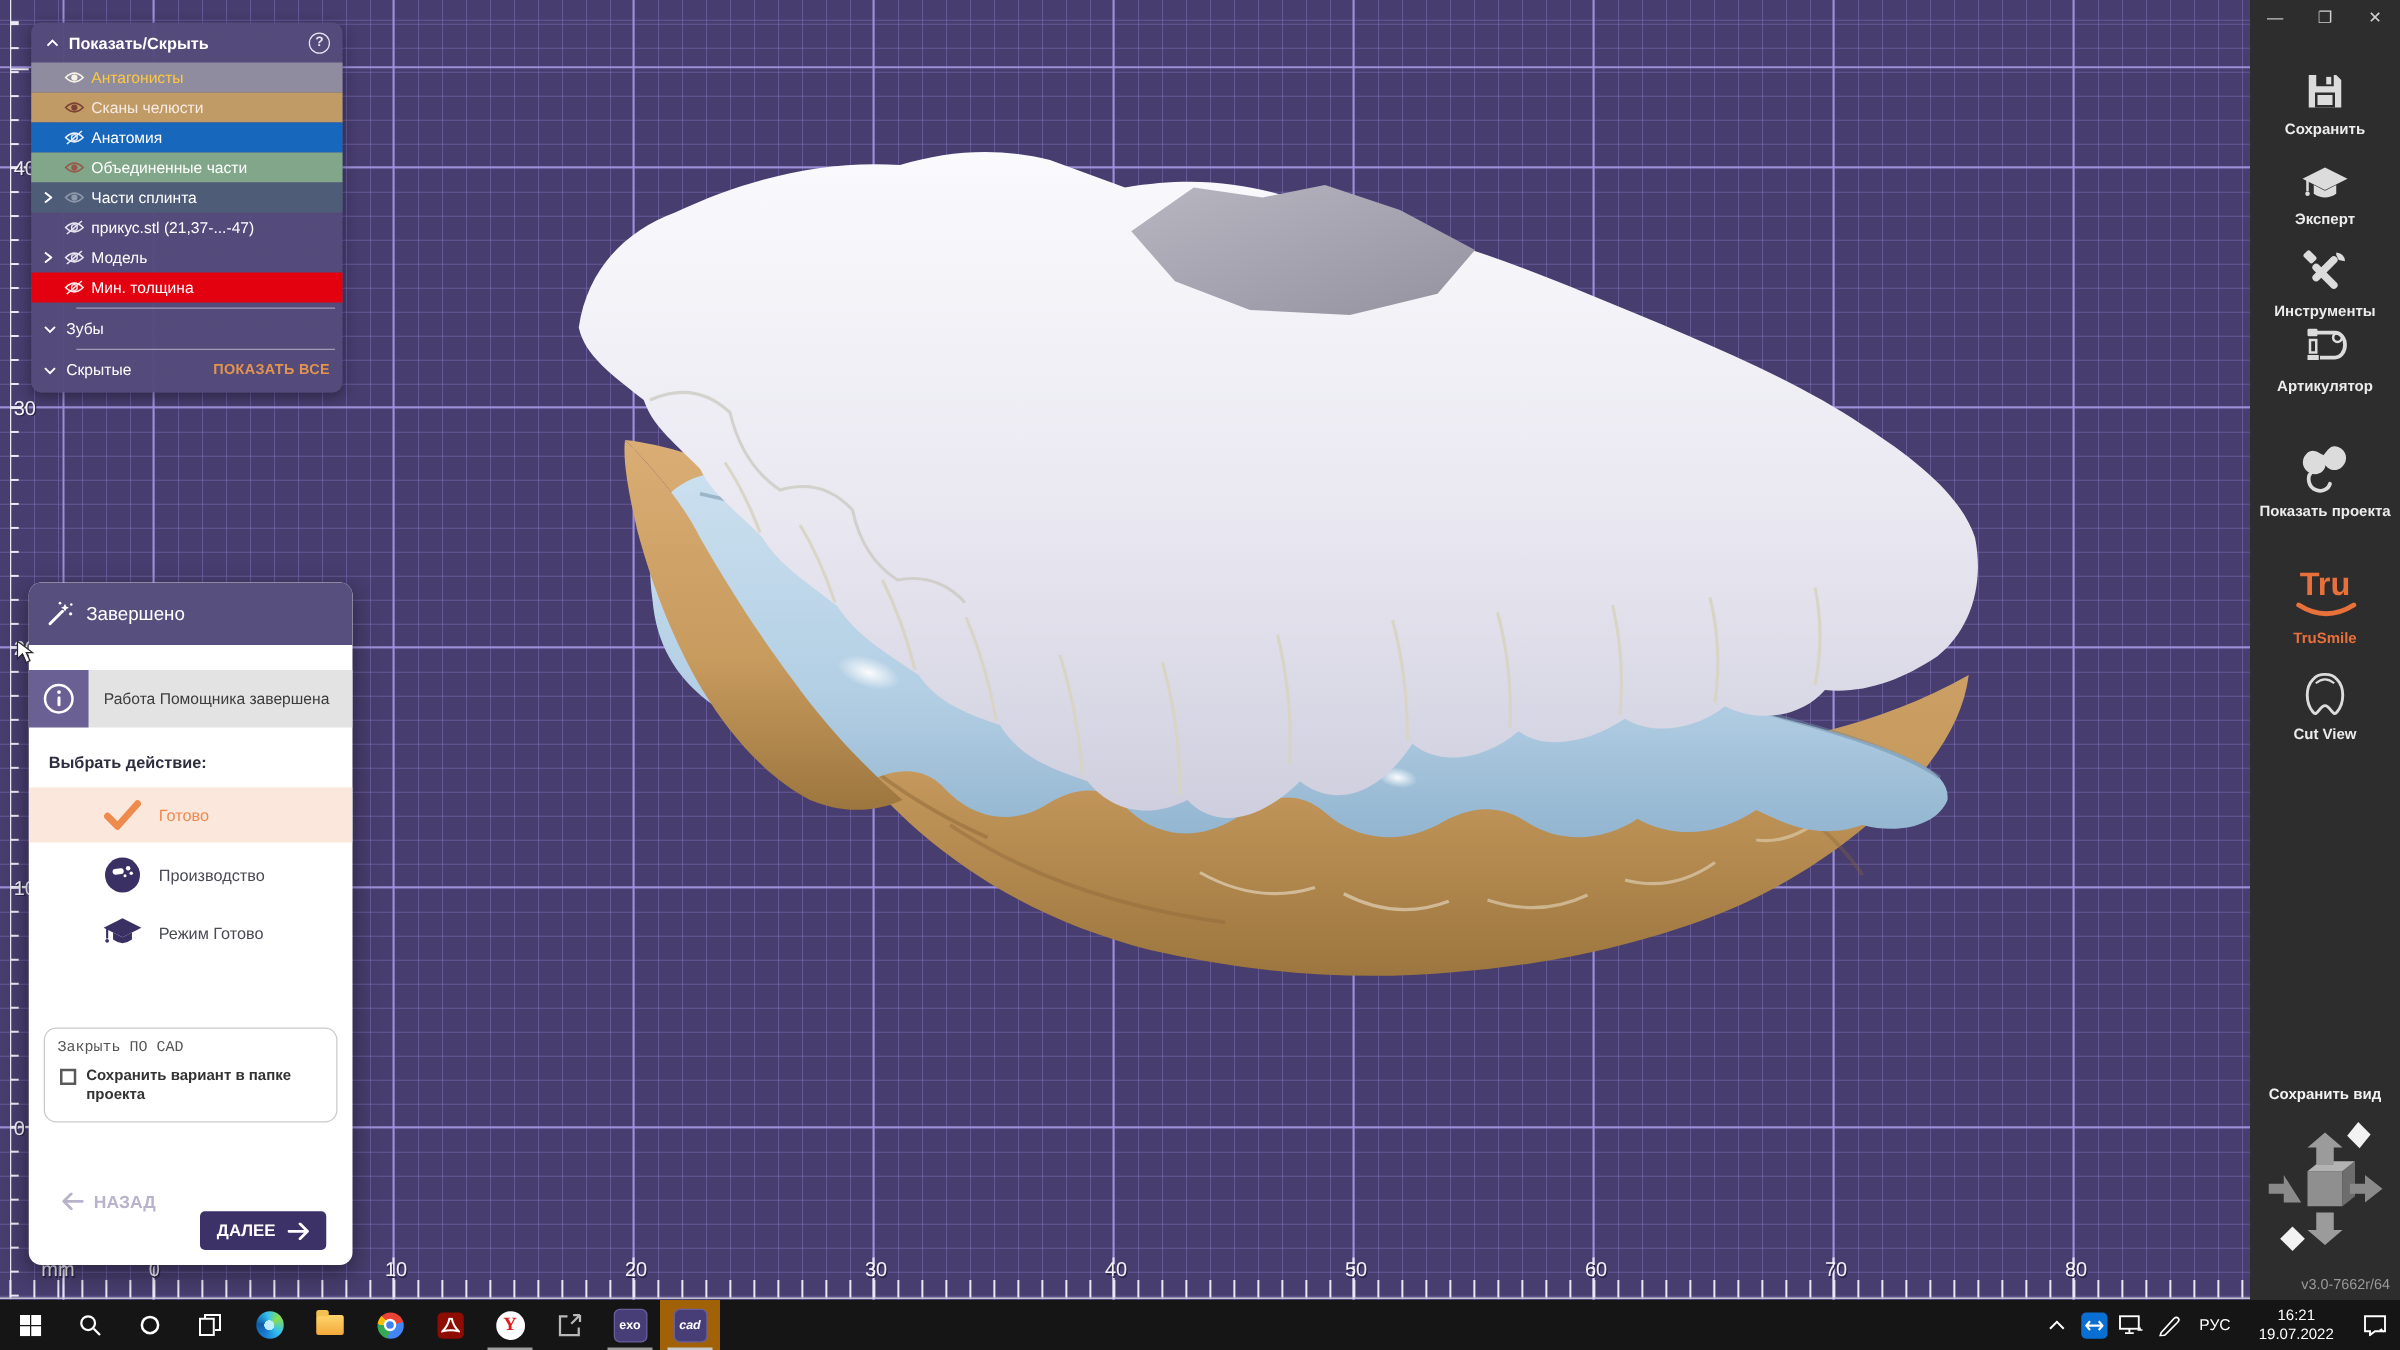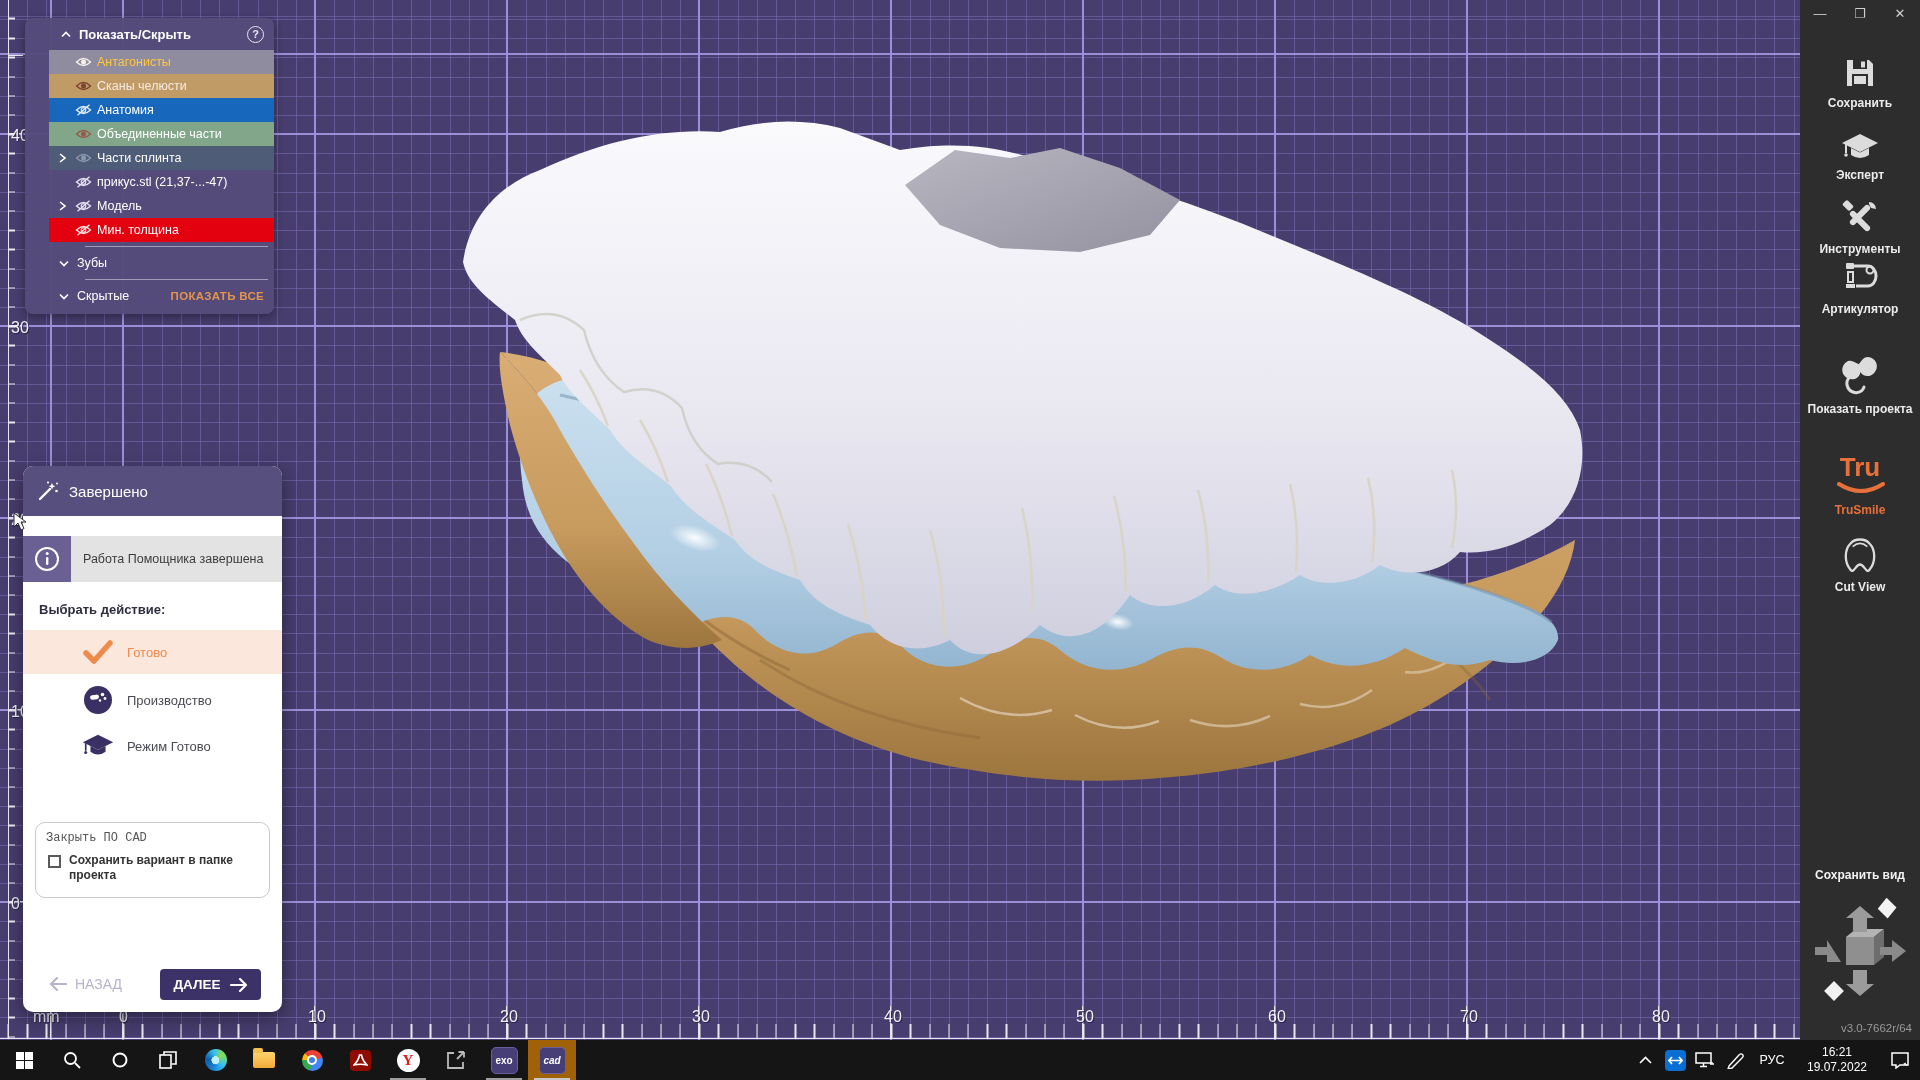--- a/index.html
+++ b/index.html
@@ -29,21 +29,21 @@
     background-image:repeating-linear-gradient(to right, #e8e8f0 0 1.5px, transparent 1.5px 19.2px);
     background-position:7.5px 0; }
   .ruler-bottom-majors{ position:absolute; left:0; top:1006px; width:1800px; height:32px;
     background-image:repeating-linear-gradient(to right, #e8e8f0 0 1.5px, transparent 1.5px 192px);
     background-position:122px 0; }
   .ruler-label{ position:absolute; color:#f2f2f6; font-size:16px; text-shadow:1px 1px 0 #2c2448; z-index:2; }
 
   
   .layers-panel{ position:absolute; left:25px; top:18px; width:249px; border-radius:8px;
     background:rgba(85,75,124,.97); box-shadow:0 3px 10px rgba(0,0,0,.35); z-index:10;
-    padding-bottom:6px; color:#fff;padding-left:24px; }
+    padding-bottom:6px; color:#fff; }
   .lp-header{ height:32px; display:flex; align-items:center; padding:0 10px 0 12px;
     font-size:13px; font-weight:bold; }
   .lp-header .title{ margin-left:8px; flex:1; }
   .help-badge{ width:17px; height:17px; border:1.5px solid #e8e6f2; border-radius:50%;
     font-size:11px; font-weight:bold; display:flex; align-items:center; justify-content:center; color:#e8e6f2; }
   .lp-row{ height:24px; display:flex; align-items:center; font-size:12.5px; padding-left:10px; }
   .lp-row .chev{ width:16px; display:flex; align-items:center; }
   .lp-row .eye{ width:22px; display:flex; align-items:center; }
   .lp-row .lbl{ flex:1; white-space:nowrap; }
   .lp-div{ height:1px; background:rgba(255,255,255,.45); margin:4px 6px 4px 36px; }
@@ -67,22 +67,22 @@
   .wz-opt .oic{ width:34px; margin-left:18px; display:flex; justify-content:center; }
   .wz-opt .olbl{ margin-left:12px; font-size:13px; color:#4a4a55; }
   .wz-opt.sel{ background:#fbe7dc; }
   .wz-opt.sel .olbl{ color:#ef8a4d; }
   .close-box{ position:absolute; left:12px; top:356px; width:235px; height:76px;
     border:1px solid #c9c9c9; border-radius:10px; padding:8px 10px; }
   .close-box .cb-title{ font-size:12px; color:#555;font-family:Liberation Mono, monospace; }
   .cb-row{ display:flex; margin-top:8px; }
   .checkbox{ width:13px; height:13px; border:2px solid #5a5a5a; margin:2px 8px 0 2px; flex:none; background:#fff; }
   .cb-lbl{ font-size:12px; font-weight:bold; color:#333; line-height:15px; }
-  .wz-back{ position:absolute; left:26px; top:510px; display:flex; align-items:center; gap:8px;
-    color:#b9b2cc; font-size:14px; font-weight:normal; cursor:pointer; }
+  .wz-back{ position:absolute; left:26px; top:487px; display:flex; align-items:center; gap:8px;
+    color:#b9b2cc; font-size:14px; font-weight:bold; cursor:pointer; }
   .wz-next{ position:absolute; left:137px; top:503px; width:101px; height:31px; background:#3d3268;
     border-radius:4px; color:#fff; font-size:13.5px; font-weight:bold; display:flex;
     align-items:center; justify-content:center; gap:9px; cursor:pointer; }
 
   
   .sidebar{ position:absolute; left:1800px; top:0; width:120px; height:1040px; background:#2e2d2d; z-index:5; }
   .win-controls{ position:absolute; top:6px; left:0; width:120px; display:flex; justify-content:space-around;
     color:#cfcfcf; font-size:13px; }
   .win-controls span{ width:22px; text-align:center; cursor:pointer; }
   .sb-item{ position:absolute; left:0; width:120px; text-align:center; color:#ececec; cursor:pointer; }

